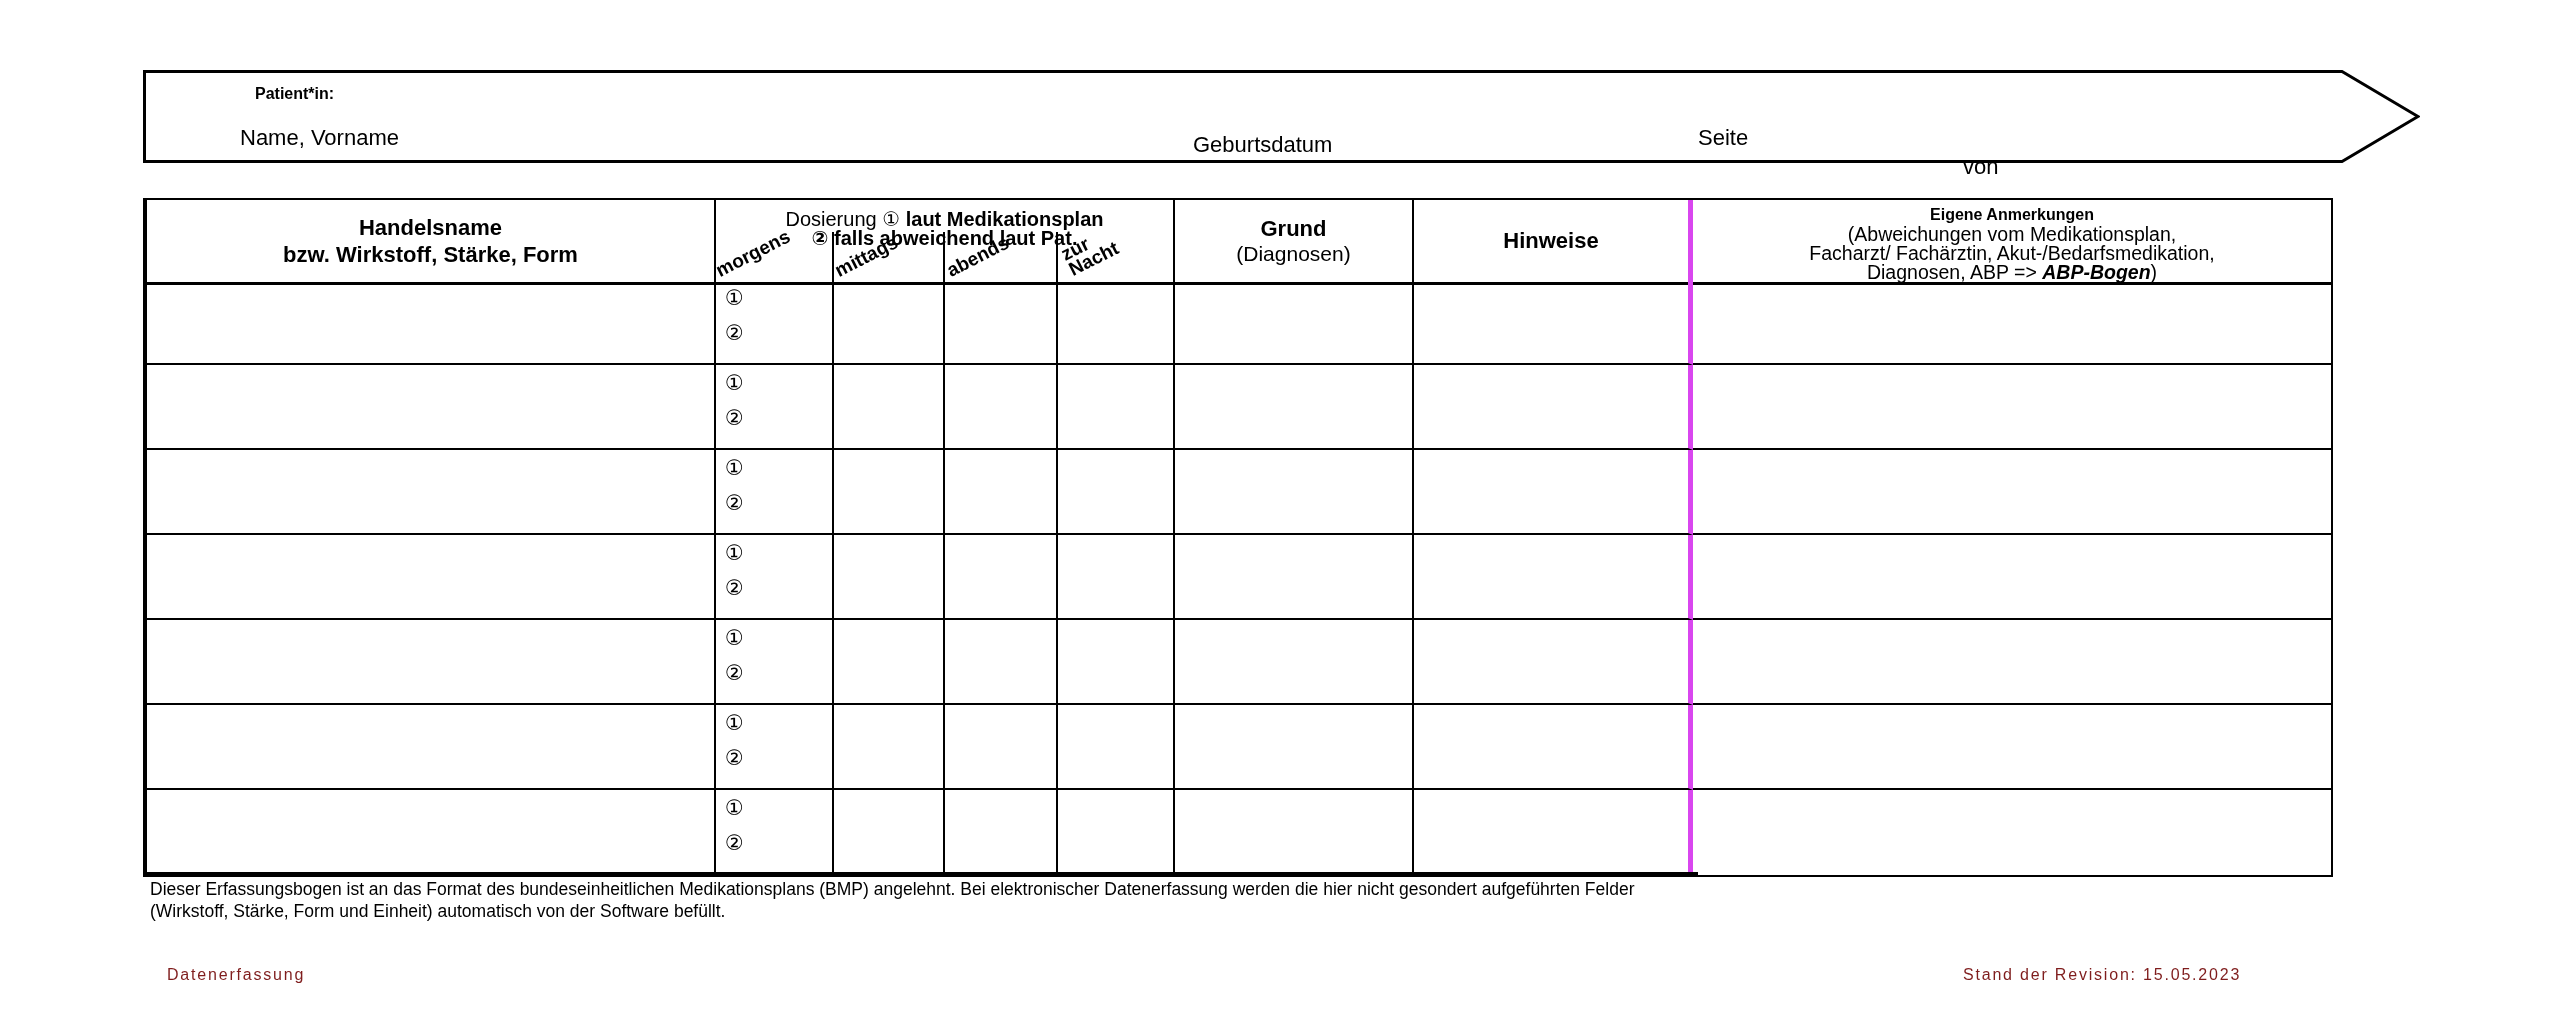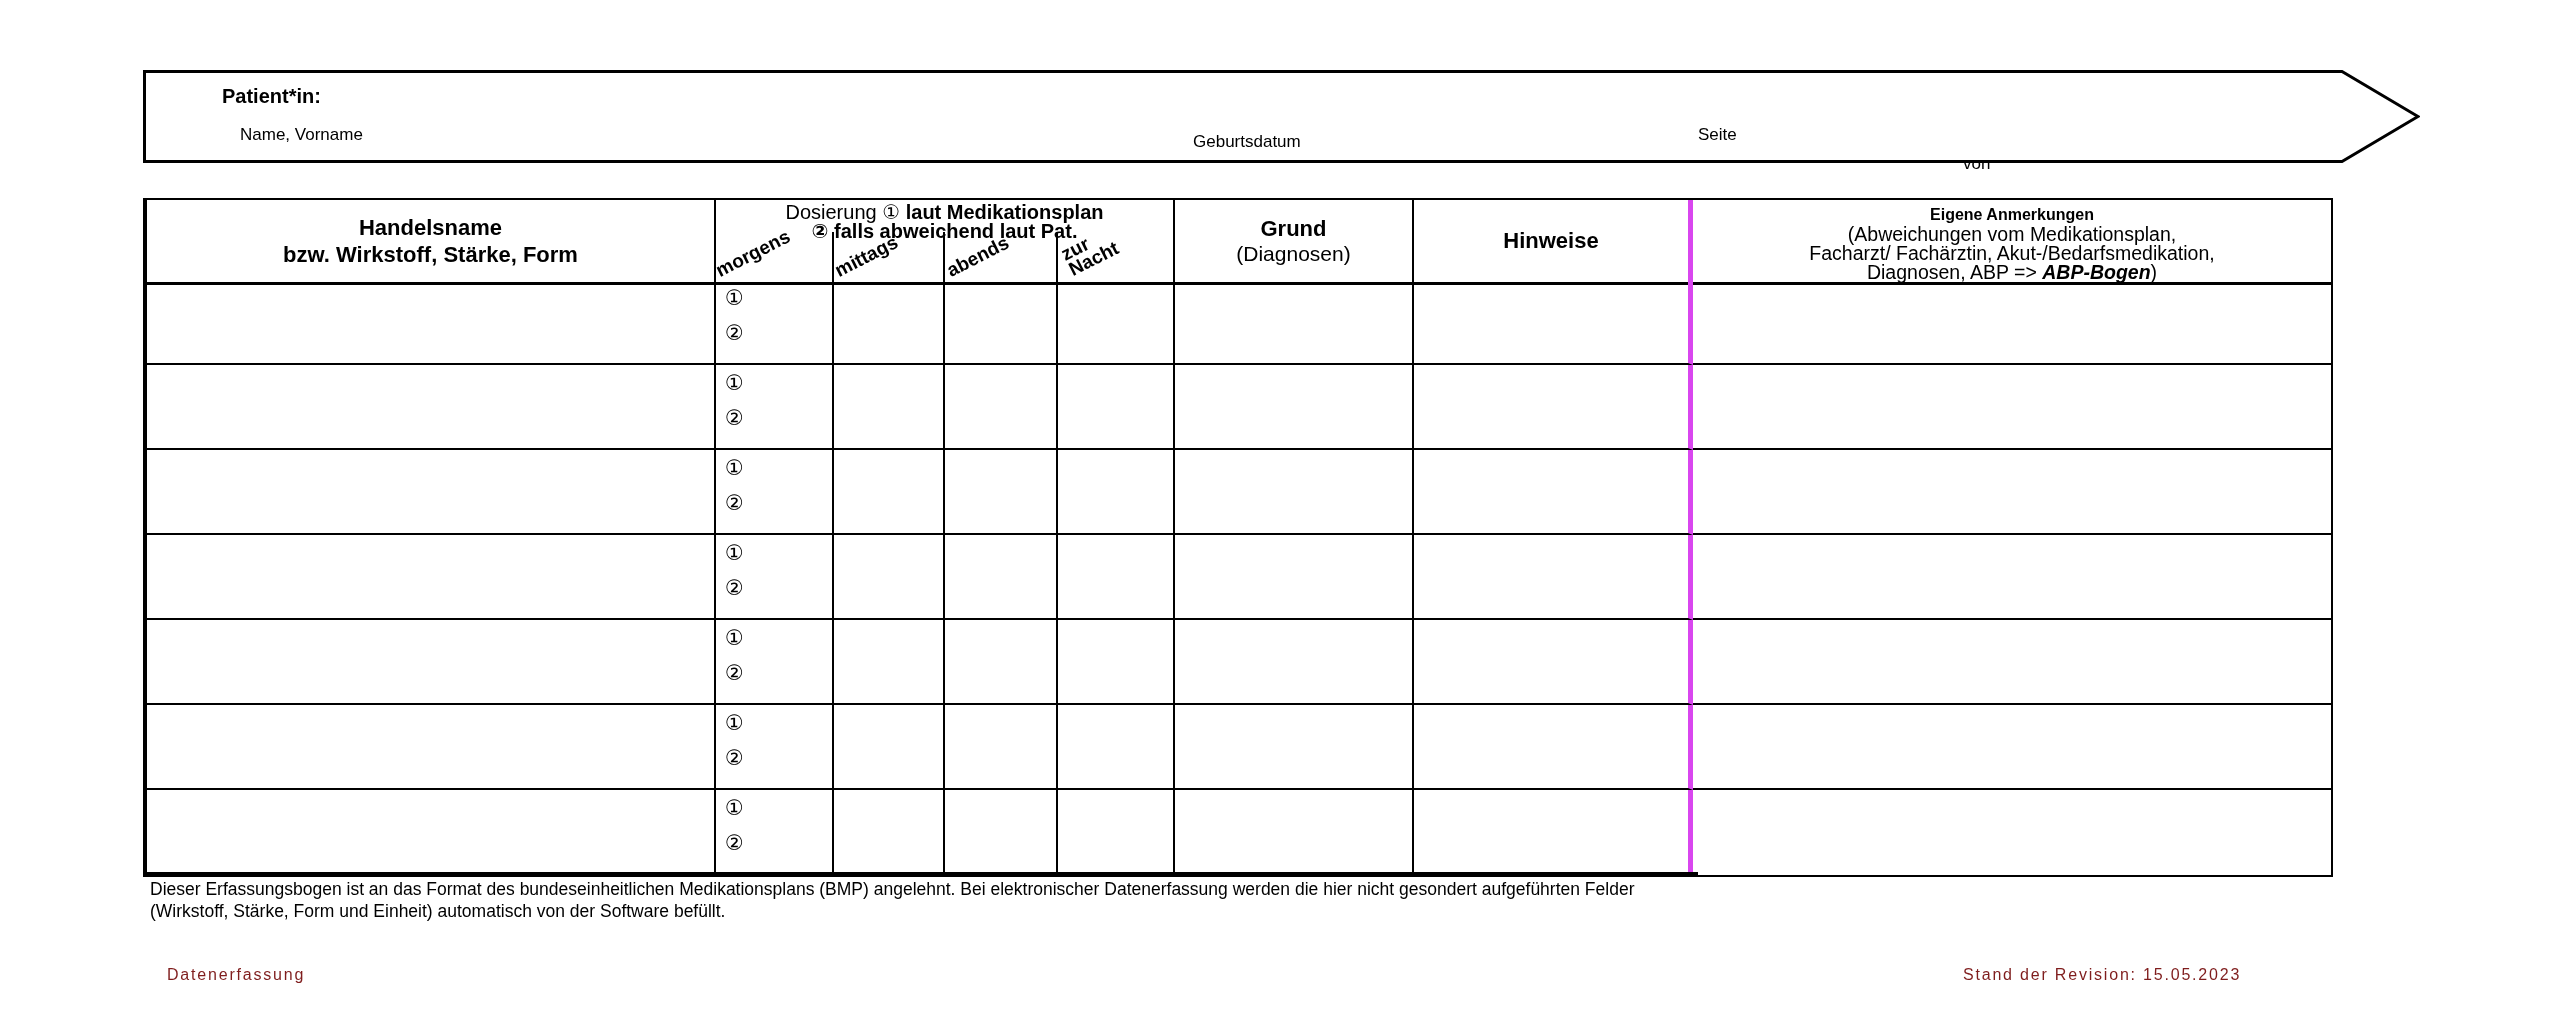--- a/index.html
+++ b/index.html
@@ -8,22 +8,22 @@
     background: #ffffff;
     font-family: "Liberation Sans", sans-serif;
     color: #000;
     overflow: hidden;
   }
   .page { position: relative; width: 2560px; height: 1034px; }
 
   
   .banner { position: absolute; left: 143px; top: 70px; width: 2277px; height: 93px; }
   .banner svg { position: absolute; left: 0; top: 0; }
-  .banner-text { position: absolute; font-size: 17px; white-space: nowrap; }
-  .patient-label { left: 79px; top: 15px; font-size: 20px; font-weight: bold; }
+  .banner-text { position: absolute; font-size: 22px; white-space: nowrap; }
+  .patient-label { left: 112px; top: 15px; font-size: 16px; font-weight: bold; }
   .name-label  { left: 97px;  top: 55px; }
   .birth-label { left: 1026px; top: 62px; margin-left: 24px; }
   .seite-label { left: 1555px; top: 55px; }
   .von-label   { left: 1820px; top: 55px; margin-top: 29px; }
 
   
   .med-table {
     position: absolute; left: 143px; top: 198px;
     width: 2190px; height: 677px;
     border-top: 2px solid #000;
@@ -48,21 +48,21 @@
   .hname { font-weight: bold; font-size: 22px; line-height: 27px; }
   .grund-line1 { font-weight: bold; font-size: 22px; line-height: 25px; }
   .grund-line2 { font-size: 21px; line-height: 25px; }
   .hinweise { font-weight: bold; font-size: 22px; }
   .remarks { font-size: 19.5px; line-height: 19px; justify-content: flex-start; padding-top: 4px; }
   .remarks .l1 { font-weight: bold; font-size: 16px; line-height: 21px; }
   .bi { font-weight: bold; font-style: italic; }
 
   
   .dos-line { text-align: center; font-size: 20px; line-height: 19px; white-space: nowrap; }
-  .dos-line:first-child { margin-top: 3px; }
+  .dos-line:first-child { margin-top: 10px; }
   .dos-bold { font-weight: bold; }
   .circ { font-family: "DejaVu Sans", sans-serif; font-size: 20px; }
   .dos-div { position: absolute; top: 32px; bottom: 0; width: 2px; background: #000; }
   .dd1 { left: 116px; } .dd2 { left: 227px; } .dd3 { left: 340px; }
   .rot {
     position: absolute; bottom: 3px;
     font-weight: bold; font-size: 19px; line-height: 17px;
     transform: rotate(-27deg); transform-origin: left bottom;
     white-space: pre-line;
   }

